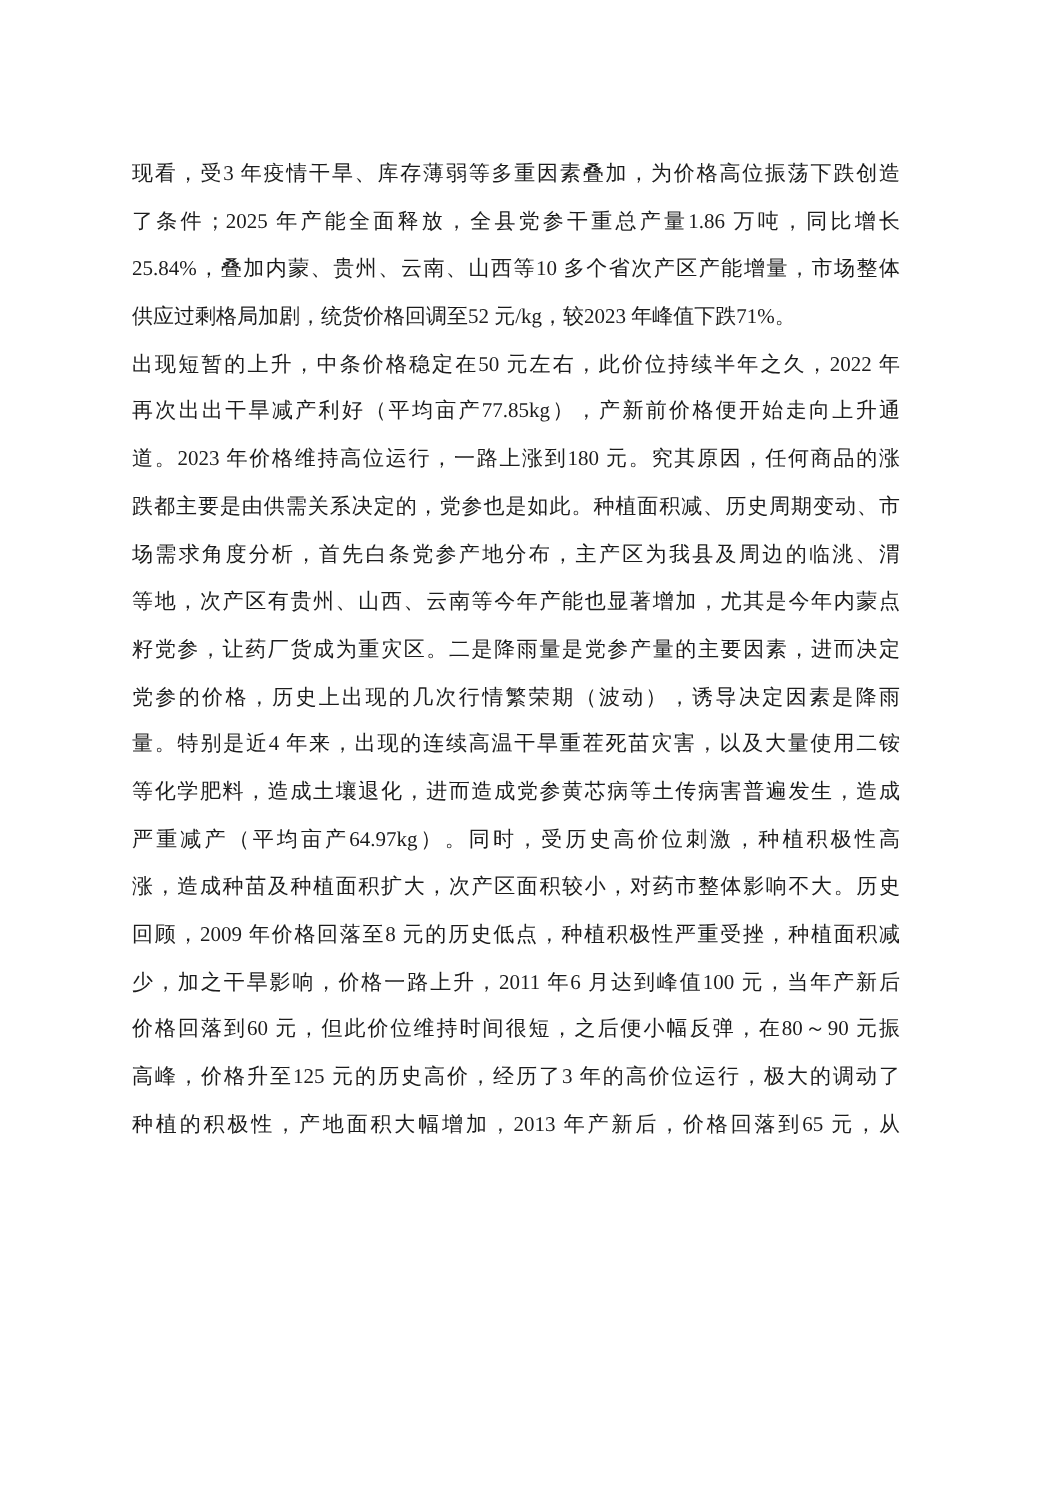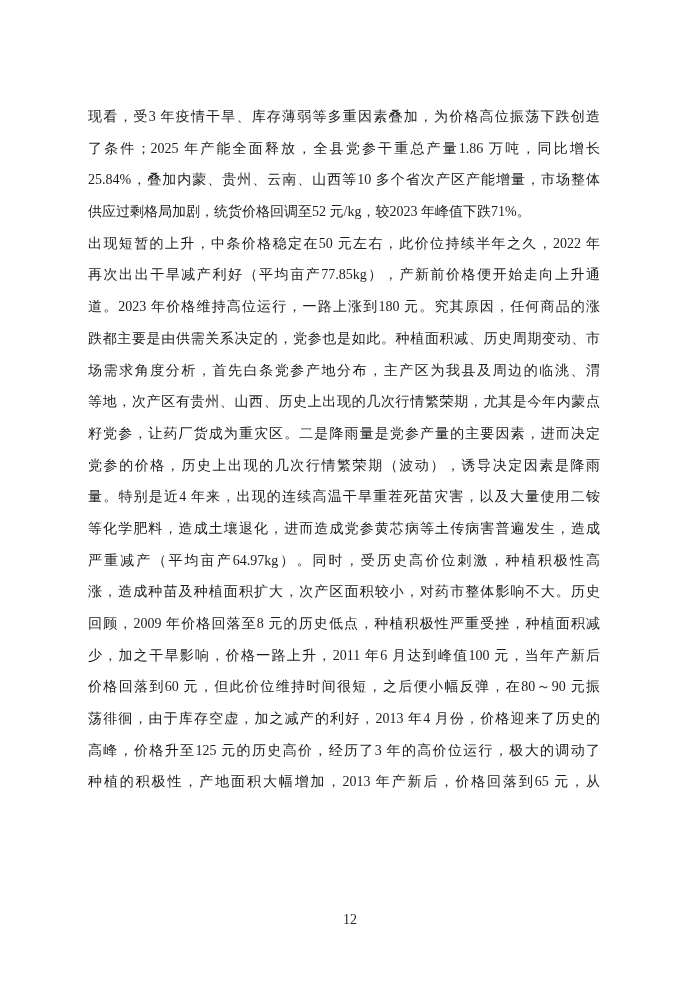--- a/index.html
+++ b/index.html
@@ -62,30 +62,28 @@
     <div class="line">了条件；2025 年产能全面释放，全县党参干重总产量1.86 万吨，同比增长</div>
     <div class="line">25.84%，叠加内蒙、贵州、云南、山西等10 多个省次产区产能增量，市场整体</div>
     <div class="line para-end">供应过剩格局加剧，统货价格回调至52 元/kg，较2023 年峰值下跌71%。</div>
 
 
     <div class="line">出现短暂的上升，中条价格稳定在50 元左右，此价位持续半年之久，2022 年</div>
     <div class="line">再次出出干旱减产利好（平均亩产77.85kg），产新前价格便开始走向上升通</div>
     <div class="line">道。2023 年价格维持高位运行，一路上涨到180 元。究其原因，任何商品的涨</div>
     <div class="line">跌都主要是由供需关系决定的，党参也是如此。种植面积减、历史周期变动、市</div>
     <div class="line">场需求角度分析，首先白条党参产地分布，主产区为我县及周边的临洮、渭</div>
-    <div class="line">等地，次产区有贵州、山西、历史上出现的几次行情繁荣期，尤其是今年内蒙点</div>
+    <div class="line">等地，次产区有贵州、山西、云南等今年产能也显著增加，尤其是今年内蒙点</div>
     <div class="line">籽党参，让药厂货成为重灾区。二是降雨量是党参产量的主要因素，进而决定</div>
     <div class="line">党参的价格，历史上出现的几次行情繁荣期（波动），诱导决定因素是降雨</div>
     <div class="line">量。特别是近4 年来，出现的连续高温干旱重茬死苗灾害，以及大量使用二铵</div>
     <div class="line">等化学肥料，造成土壤退化，进而造成党参黄芯病等土传病害普遍发生，造成</div>
     <div class="line">严重减产（平均亩产64.97kg）。同时，受历史高价位刺激，种植积极性高</div>
     <div class="line">涨，造成种苗及种植面积扩大，次产区面积较小，对药市整体影响不大。历史</div>
     <div class="line">回顾，2009 年价格回落至8 元的历史低点，种植积极性严重受挫，种植面积减</div>
     <div class="line">少，加之干旱影响，价格一路上升，2011 年6 月达到峰值100 元，当年产新后</div>
     <div class="line">价格回落到60 元，但此价位维持时间很短，之后便小幅反弹，在80～90 元振</div>
-    <div class="line">荡徘徊，由于库存空虚，加之减产的利好，2013 年4 月份，价格迎来了历史的</div>
     <div class="line">高峰，价格升至125 元的历史高价，经历了3 年的高价位运行，极大的调动了</div>
     <div class="line">种植的积极性，产地面积大幅增加，2013 年产新后，价格回落到65 元，从</div>
 
   </div>
 
-  <div class="page-number">12</div>
 </div>
 
 </body></html>

